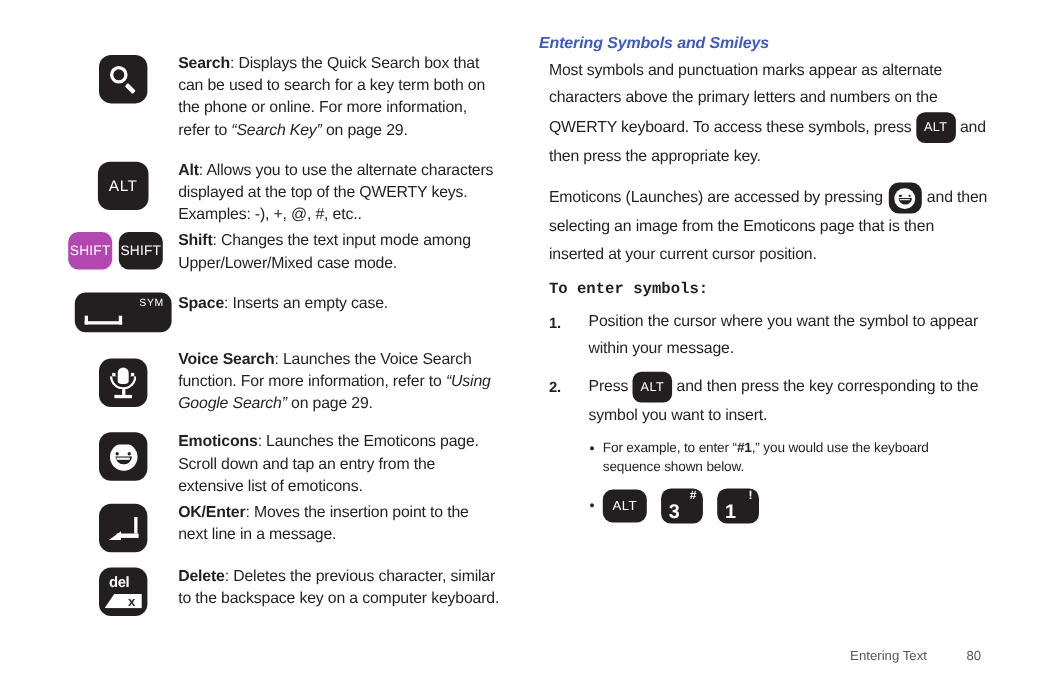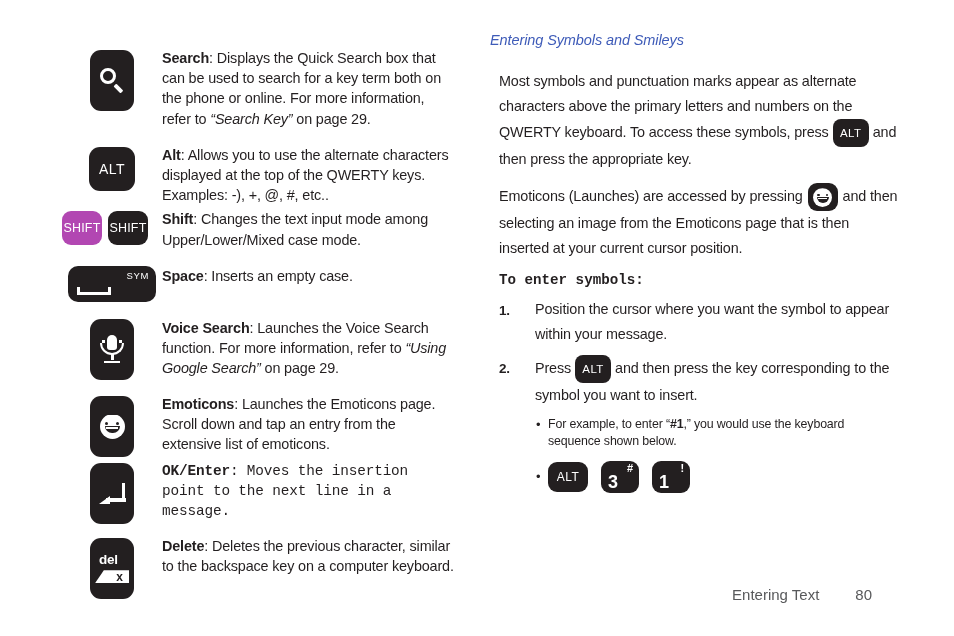--- a/index.html
+++ b/index.html
@@ -63,21 +63,21 @@
     background: #231f20;
     border-radius: 11px;
     color: #ffffff;
     display: inline-flex;
     align-items: center;
     justify-content: center;
     position: relative;
     box-sizing: border-box;
     vertical-align: middle;
   }
-  .key.square   { width: 44px;  height: 61px; }
+  .key.square   { width: 44px;  height: 44px; }
   .key.alt      { width: 46px;  height: 44px; font-size: 14px; letter-spacing: 0.5px; }
   .key.shift    { width: 40px;  height: 34px; font-size: 12.5px; border-radius: 9px; letter-spacing: 0.2px; }
   .key.shift.purple { background: #b247b2; }
   .key.space    { width: 88px;  height: 36px; border-radius: 10px; }
 
   
   .ico-search {
     width: 25px; height: 25px;
     position: relative;
   }
@@ -252,25 +252,25 @@
     left: 1px; top: -0.5px;
     width: 23px; height: 8px;
     background: #231f20;
     border-radius: 12px 12px 0 0;
     clip-path: polygon(0 0,100% 0,100% 42%,78% 20%,22% 20%,0 42%);
   }
 
   
   .rc-heading {
     font-size: 14.5px;
-    font-weight: normal;
+    font-weight: bold;
     font-style: italic;
     color: #3e5bb8;
     letter-spacing: -0.1px;
-    margin-bottom: 21px;
+    margin-bottom: 4px;
   }
   .rc-para {
     font-size: 14.4px;
     line-height: 25px;
     color: #231f20;
     margin: 0 0 11px 9px;
     letter-spacing: -0.15px;
   }
   .rc-sub {
     font-size: 14.2px;
@@ -360,22 +360,22 @@
     line-height: 12px;
   }
 
   
   .footer {
     position: absolute;
     left: 0;
     right: 0;
     bottom: 33px;
     text-align: right;
-    padding-right: 82px;
-    font-size: 15px;
+    padding-right: 62px;
+    font-size: 12px;
     color: #58595b;
   }
   .footer .lbl { margin-right: 36px; }
 </style>
 </head>
 <body>
 
 <div class="page">
 
   <div class="col-left">
@@ -456,21 +456,21 @@
             <span class="mouth"></span>
             <span class="teeth"></span>
           </span>
         </div>
       </div>
       <div class="key-desc">
         <b>Emoticons</b><span>: Launches the Emoticons page. Scroll down and tap an entry from the extensive list of emoticons.</span>
       </div>
     </div>
 
-    <div class="key-row" style="font-family:Liberation Mono, monospace;">
+    <div class="key-row" style="">
       <div class="key-cell">
         <div class="key square">
           <span class="ico-enter">
             <span class="bar"></span>
             <span class="shaft"></span>
             <span class="head"></span>
           </span>
         </div>
       </div>
       <div class="key-desc">

